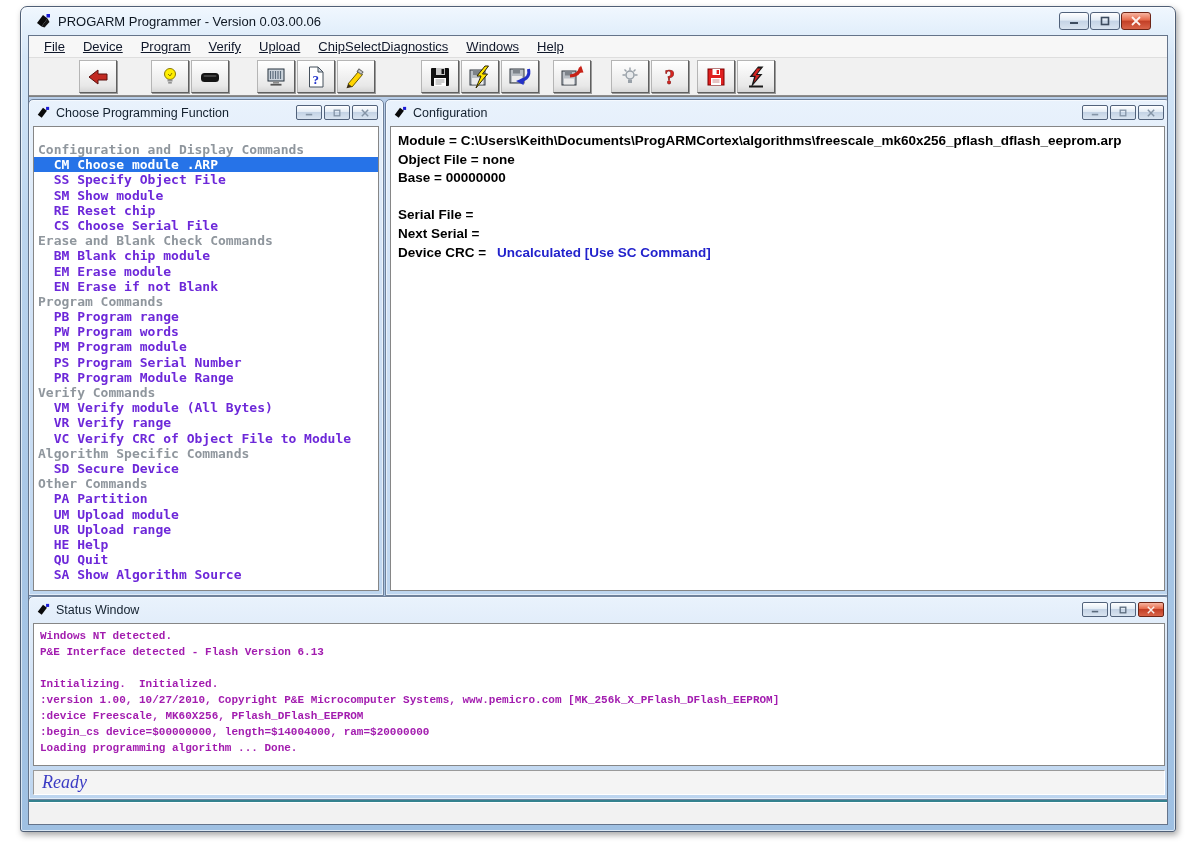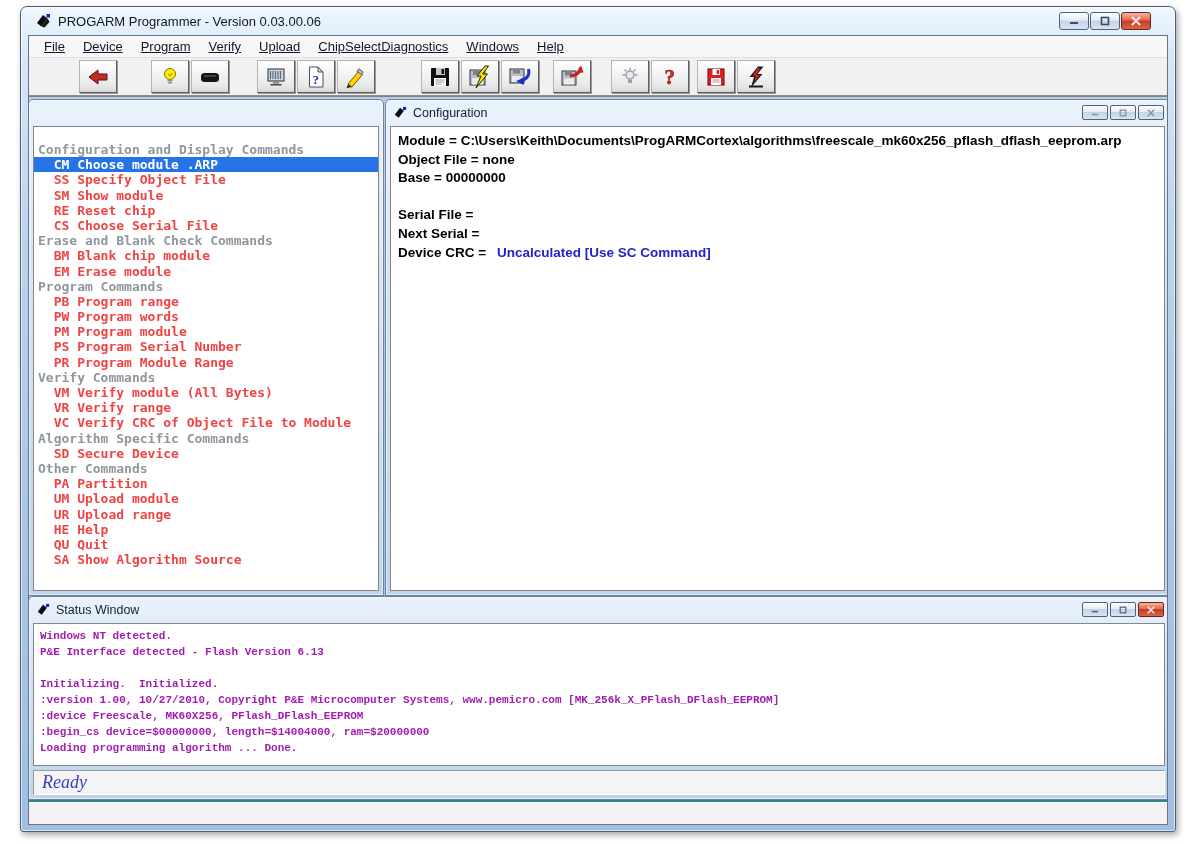--- a/index.html
+++ b/index.html
@@ -59,21 +59,21 @@
     background:#ffffff; border:1px solid #868686; overflow:hidden; }
 
   #child-function { left:-1px; top:2px; width:356px; height:497px; }
   #child-config   { left:356px; top:2px; width:785px; height:497px; }
   #child-status   { left:-1px; top:499px; width:1142px; height:204px; }
   #child-status .child-client { bottom:33px; }
 
   
   .fl-row { height:15.2px; line-height:15.2px; white-space:pre;
     font-family:"DejaVu Sans Mono",monospace; font-size:13px; font-weight:bold;
-    padding-left:4px; color:#ef4444; }
+    padding-left:4px; color:#6d28d9; }
   .fl-header { color:#8f969d; }
   .fl-selected { background:#2673e8; color:#ffffff; }
   #function-list { padding-top:15px; }
 
   
   #config-body { padding:5px 7px; }
   .cfg-line { font-size:13.5px; font-weight:bold; line-height:18.6px; white-space:pre; color:#000; }
   .cfg-blank { height:18.6px; }
   .crc-value { color:#2222cc; margin-left:7px; }
 
@@ -238,31 +238,58 @@
             <polygon points="14,1.5 5.5,12 10,12 7,22.5 18.5,9 13.5,9 19.5,1.5" fill="#1a1a1a"></polygon>
             <polygon points="13.2,3.5 8.5,10.8 11.8,10.8 10,17.5 15.8,10 11.8,10 16.5,3.5" fill="#d42420"></polygon>
             <rect x="5" y="20.5" width="14" height="2" fill="#1a1a1a"></rect>
           </svg>
       </div>
     </div>
 
     <div class="mdi">
 
       <div class="child" id="child-function">
+        <div class="child-title">
+          <span class="app-icon">
+            <svg width="14" height="14" viewBox="0 0 16 16">
+                <path d="M2 10 L8 2 L12.5 5.5 L6.5 13.5 Z" fill="#0a0a0a"></path>
+                <rect x="11.5" y="1" width="3.5" height="3.5" fill="#1b1bd6"></rect>
+              </svg>
+          </span>
+          <span class="ct-text">Choose Programming Function</span>
+          <div class="child-btns">
+            <div class="wb wb-sm">
+                <svg width="10" height="8" viewBox="0 0 12 10">
+                  <rect x="2" y="6" width="8" height="2" fill="#8494a6"></rect>
+                </svg>
+              </div>
+            <div class="wb wb-sm">
+                <svg width="10" height="8" viewBox="0 0 12 10">
+                  <rect x="2.5" y="1.5" width="7" height="7" fill="none" stroke="#8494a6" stroke-width="1.6"></rect>
+                </svg>
+              </div>
+            <div class="wb wb-sm">
+                <svg width="10" height="8" viewBox="0 0 12 10">
+                  <path d="M2 1 L10 9 M10 1 L2 9" stroke="#8494a6" stroke-width="1.8"></path>
+                </svg>
+              </div>
+          </div>
+        </div>
         <div class="child-client">
           <div id="function-list">
               <div class="fl-row fl-header">Configuration and Display Commands</div>
               <div class="fl-row fl-cmd fl-selected">  CM Choose module .ARP</div>
               <div class="fl-row fl-cmd">  SS Specify Object File</div>
               <div class="fl-row fl-cmd">  SM Show module</div>
               <div class="fl-row fl-cmd">  RE Reset chip</div>
               <div class="fl-row fl-cmd">  CS Choose Serial File</div>
               <div class="fl-row fl-header">Erase and Blank Check Commands</div>
               <div class="fl-row fl-cmd">  BM Blank chip module</div>
               <div class="fl-row fl-cmd">  EM Erase module</div>
+              <div class="fl-row fl-cmd">  EN Erase if not Blank</div>
               <div class="fl-row fl-header">Program Commands</div>
               <div class="fl-row fl-cmd">  PB Program range</div>
               <div class="fl-row fl-cmd">  PW Program words</div>
               <div class="fl-row fl-cmd">  PM Program module</div>
               <div class="fl-row fl-cmd">  PS Program Serial Number</div>
               <div class="fl-row fl-cmd">  PR Program Module Range</div>
               <div class="fl-row fl-header">Verify Commands</div>
               <div class="fl-row fl-cmd">  VM Verify module (All Bytes)</div>
               <div class="fl-row fl-cmd">  VR Verify range</div>
               <div class="fl-row fl-cmd">  VC Verify CRC of Object File to Module</div>

